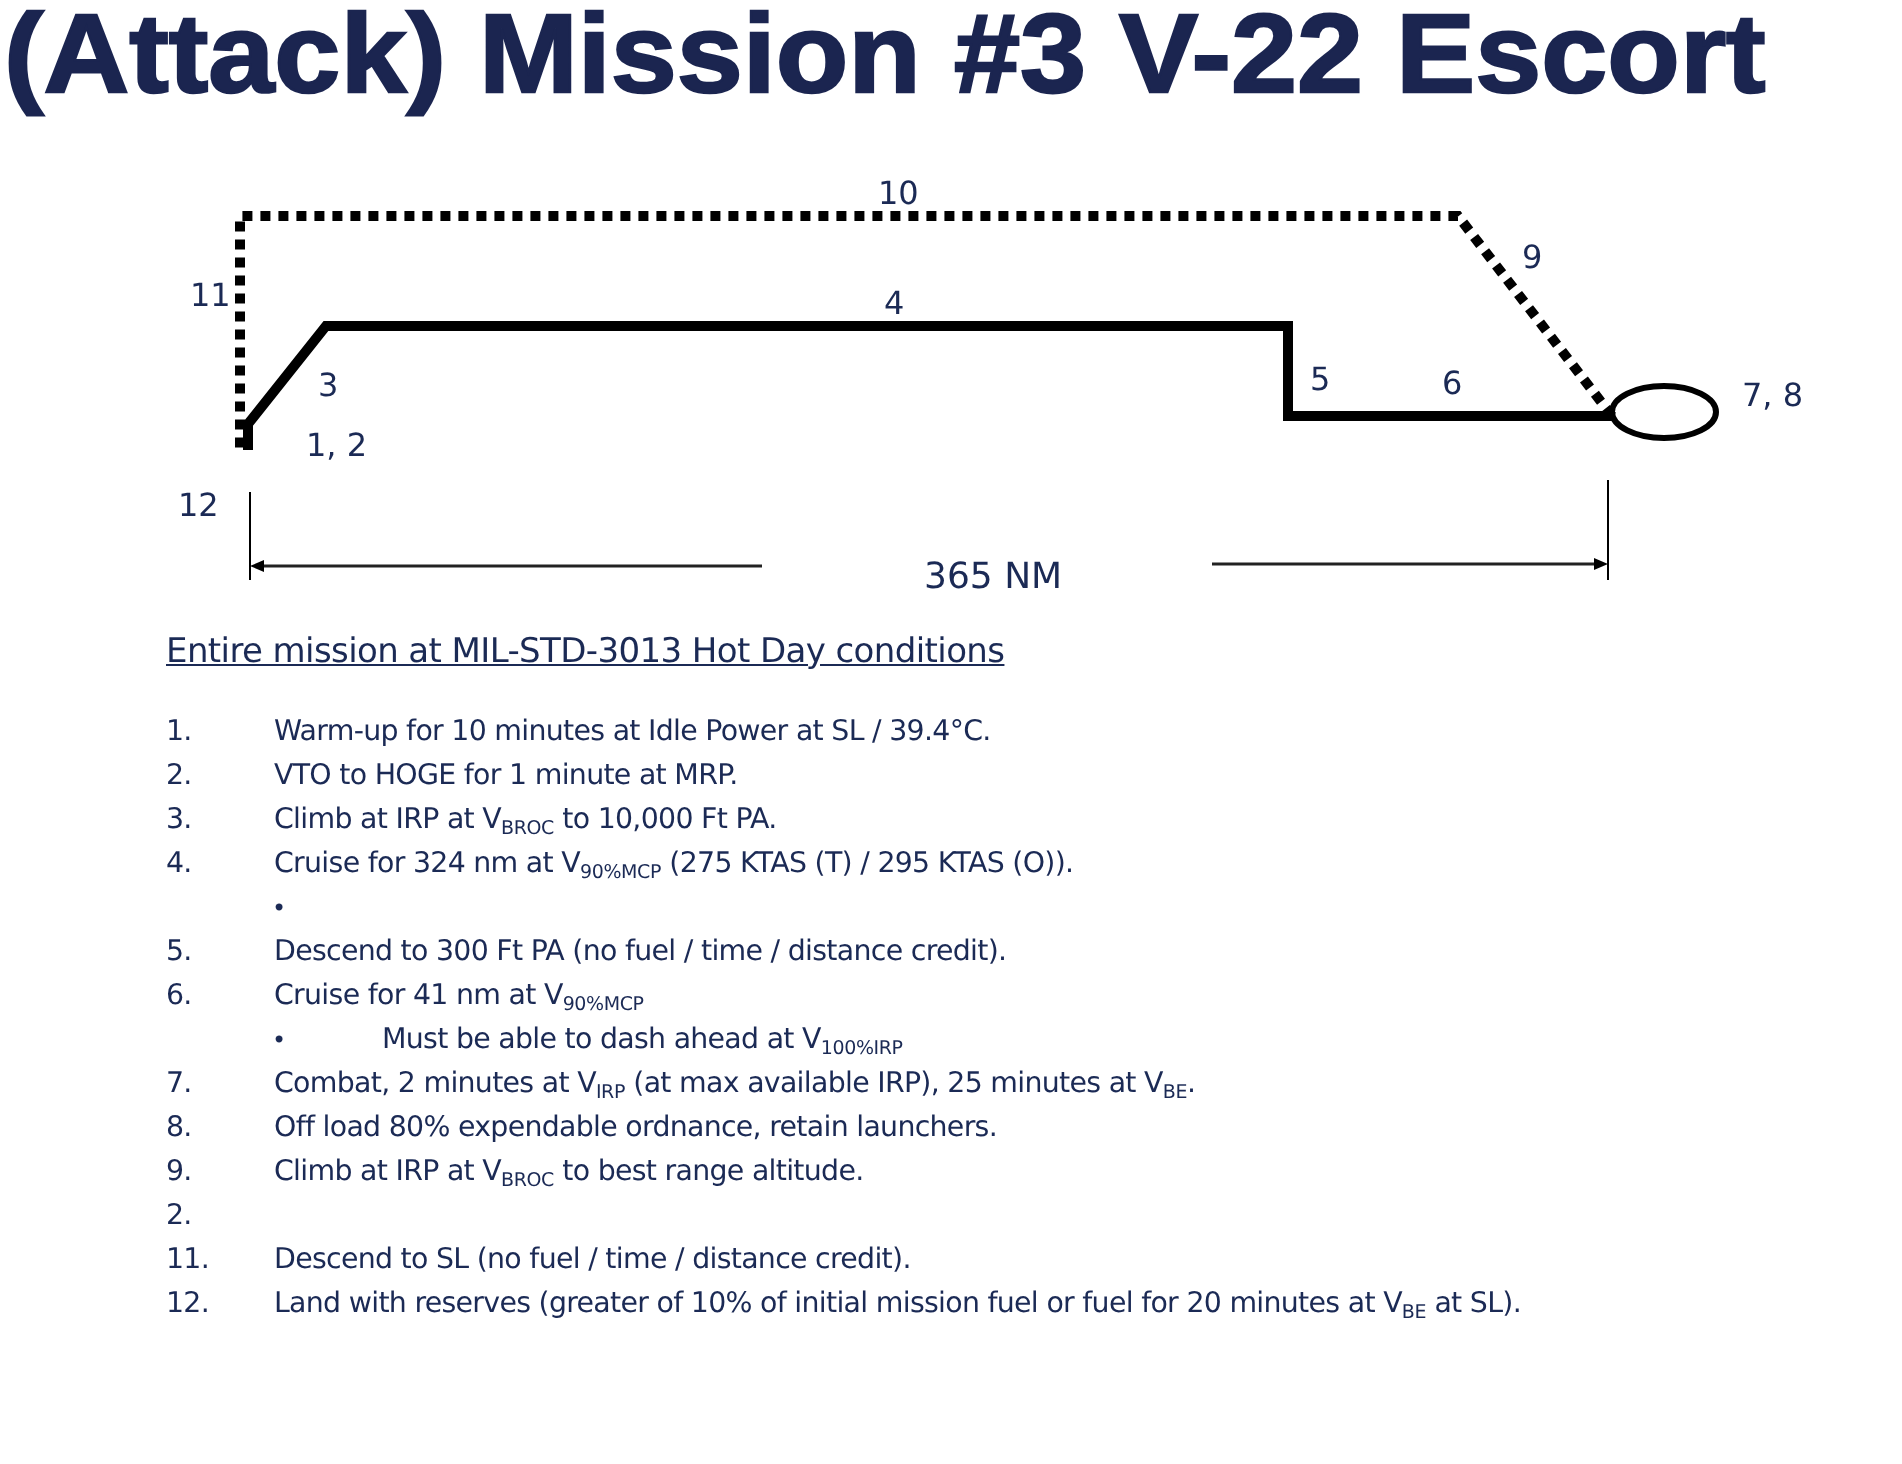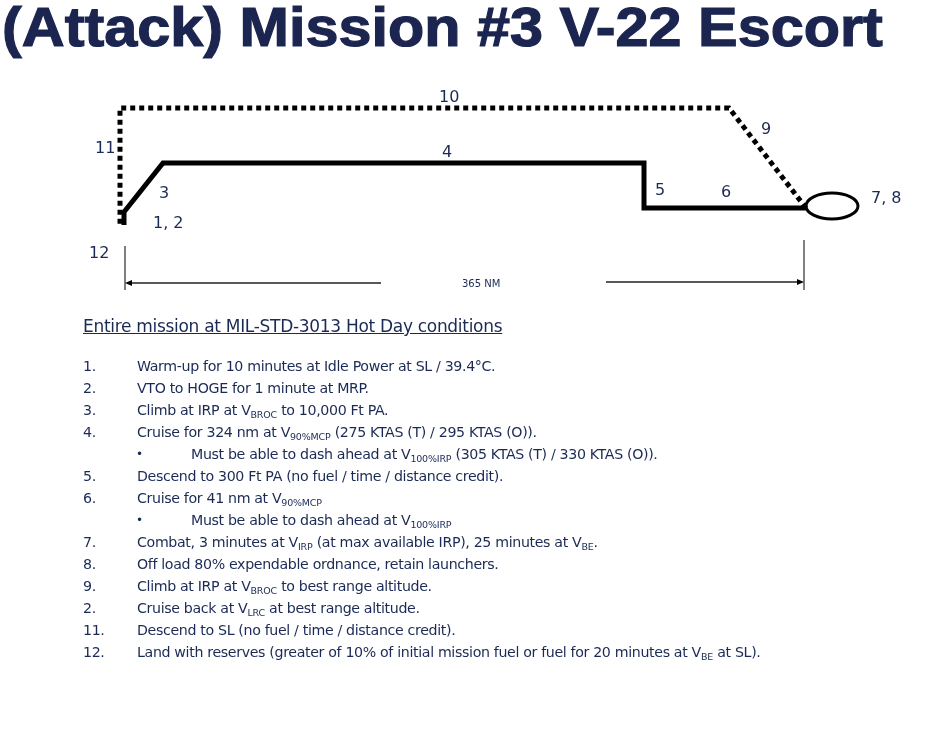--- a/index.html
+++ b/index.html
@@ -6,21 +6,21 @@
   body { width: 951px; height: 732px; position: relative; overflow: hidden;
          font-family: "Liberation Sans", sans-serif; color: #1b2a55; }
   .title { position: absolute; left: 2px; top: -6px; margin: 0;
            font-family: "Liberation Sans", sans-serif; font-weight: 900;
            font-size: 56px; letter-spacing: 0px; color: #1b2550;
            transform: scaleX(1.06); transform-origin: left top; white-space: nowrap;
            -webkit-text-stroke: 1.2px #1b2550; }
   svg.profile { position: absolute; left: 0; top: 0; }
   .lbl { position: absolute; font-family: "DejaVu Sans", sans-serif; font-size: 16px;
          color: #1b2a55; white-space: nowrap; }
-  .dist { position: absolute; left: 462px; top: 278px; font-size: 10px;
+  .dist { position: absolute; left: 462px; top: 278px; font-size: 18px;
           font-family: "DejaVu Sans", sans-serif; color: #1b2a55; }
   .subhead { position: absolute; left: 83px; top: 316px; font-size: 17px;
              font-family: "DejaVu Sans", sans-serif; color: #1b2a55; letter-spacing: -0.3px; text-decoration: underline; }
   .steps { position: absolute; left: 83px; top: 355px; width: 860px; margin: 0; padding: 0; list-style: none; }
   .step { position: relative; height: 22px; font-family: "DejaVu Sans", sans-serif;
           font-size: 14.2px; letter-spacing: -0.35px; color: #1b2a55; white-space: nowrap; line-height: 22px; }
   .step .num { position: absolute; left: 0; top: 0; }
   .step .txt { position: absolute; left: 54px; top: 0; }
   .step.sub .num { left: 53px; font-size: 12px; }
   .step.sub .txt { left: 108px; }
@@ -74,49 +74,47 @@
   <li class="step">
     <span class="num">3.</span>
     <span class="txt"><span>Climb at IRP at V</span><sub>BROC</sub><span> to 10,000 Ft PA.</span></span>
   </li>
   <li class="step">
     <span class="num">4.</span>
     <span class="txt"><span>Cruise for 324 nm at V</span><sub>90%MCP</sub><span> (275 KTAS (T) / 295 KTAS (O)).</span></span>
   </li>
   <li class="step sub">
     <span class="num">•</span>
-    <span class="txt"><span>Must be able to dash ahead at V</span><sub>100%IRP</sub><span> (305 KTAS (T) / 330 KTAS (O)).</span></span>
   </li>
   <li class="step">
     <span class="num">5.</span>
     <span class="txt">Descend to 300 Ft PA (no fuel / time / distance credit).</span>
   </li>
   <li class="step">
     <span class="num">6.</span>
     <span class="txt"><span>Cruise for 41 nm at V</span><sub>90%MCP</sub><span></span></span>
   </li>
   <li class="step sub">
     <span class="num">•</span>
     <span class="txt"><span>Must be able to dash ahead at V</span><sub>100%IRP</sub><span></span></span>
   </li>
   <li class="step">
     <span class="num">7.</span>
-    <span class="txt"><span>Combat, 3 minutes at V</span><sub>IRP</sub><span> (at max available IRP), 25 minutes at V</span><sub>BE</sub><span>.</span></span>
+    <span class="txt"><span>Combat, 2 minutes at V</span><sub>IRP</sub><span> (at max available IRP), 25 minutes at V</span><sub>BE</sub><span>.</span></span>
   </li>
   <li class="step">
     <span class="num">8.</span>
     <span class="txt">Off load 80% expendable ordnance, retain launchers.</span>
   </li>
   <li class="step">
     <span class="num">9.</span>
     <span class="txt"><span>Climb at IRP at V</span><sub>BROC</sub><span> to best range altitude.</span></span>
   </li>
   <li class="step">
     <span class="num">2.</span>
-    <span class="txt"><span>Cruise back at V</span><sub>LRC</sub><span> at best range altitude.</span></span>
   </li>
   <li class="step">
     <span class="num">11.</span>
     <span class="txt">Descend to SL (no fuel / time / distance credit).</span>
   </li>
   <li class="step">
     <span class="num">12.</span>
     <span class="txt"><span>Land with reserves (greater of 10% of initial mission fuel or fuel for 20 minutes at V</span><sub>BE</sub><span> at SL).</span></span>
   </li>
 </ul>

